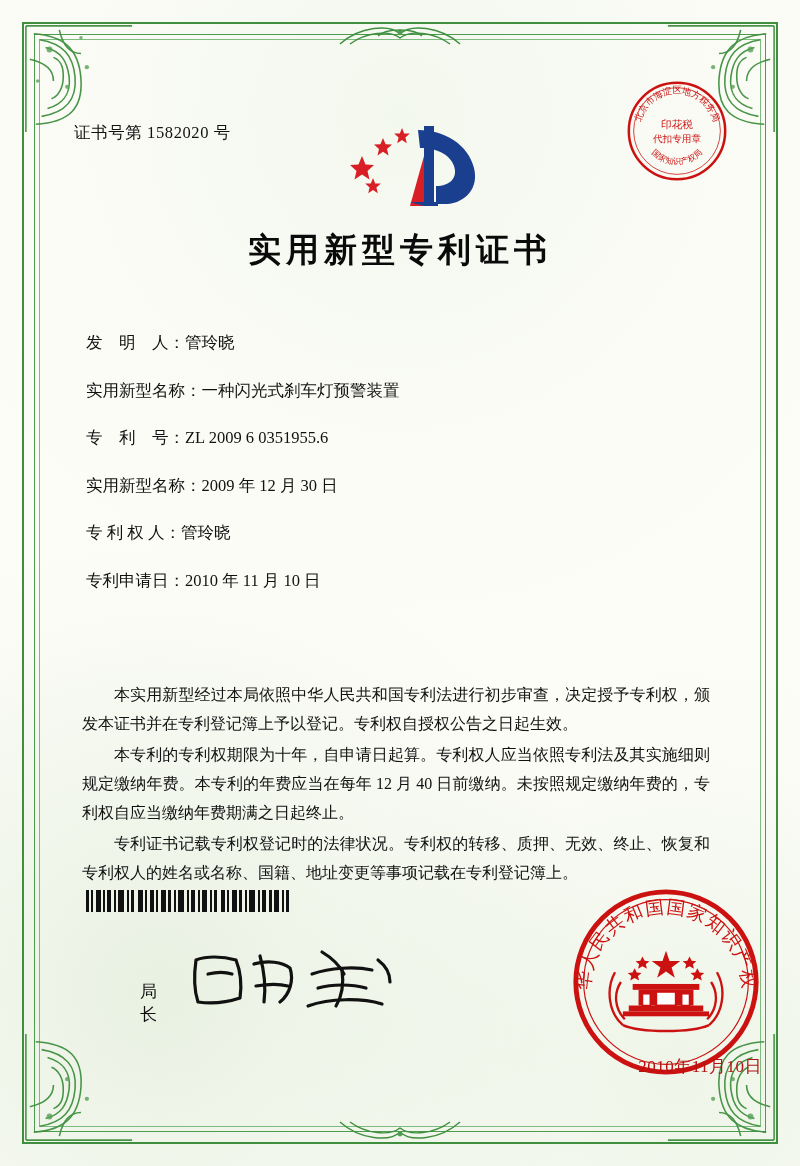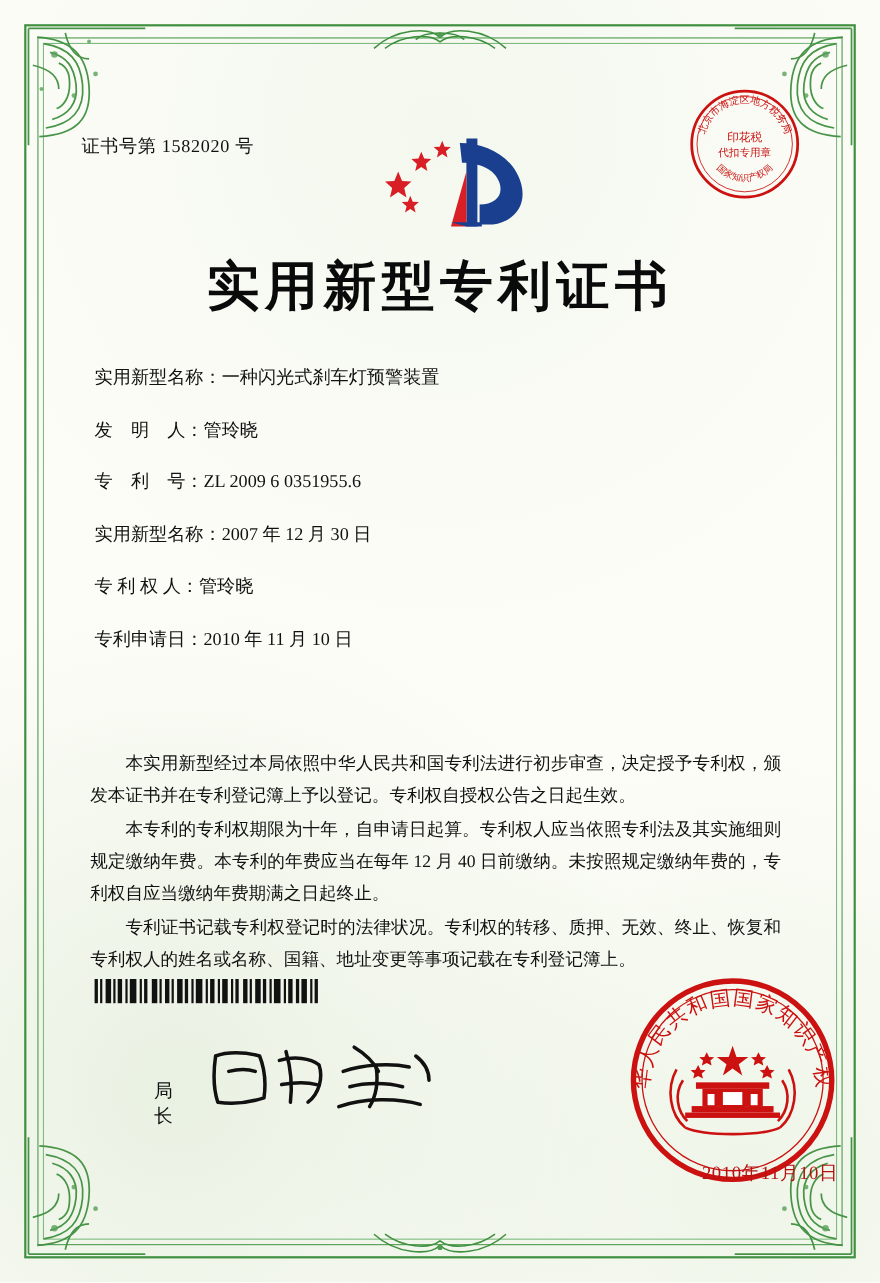--- a/index.html
+++ b/index.html
@@ -104,21 +104,21 @@
     width: 106px;
     height: 106px;
   }
   .seal-top svg { width:100%; height:100%; display:block; }
 
   .title {
     position: absolute;
     left: 0; right: 0;
     top: 168px;
     text-align: center;
-    font-size: 48px;
+    font-size: 33px;
     font-weight: bold;
     letter-spacing: 5px;
     color: #0a0a0a;
     font-family: Liberation Sans, sans-serif;
   }
 
   .fields {
     position: absolute;
     left: 26px;
     top: 272px;
@@ -356,30 +356,30 @@
         </text>
         <text x="55" y="52" font-size="11" fill="#cc1111" text-anchor="middle" font-family="'DejaVu Serif',serif">印花税</text>
         <text x="55" y="66" font-size="10" fill="#cc1111" text-anchor="middle" font-family="'DejaVu Serif',serif">代扣专用章</text>
       </svg>
     </div>
 
     <div class="title">实用新型专利证书</div>
 
     <div class="fields">
       <div class="field-row">
-        <span class="lbl">实用新型名称：</span><span class="val">一种闪光式刹车灯预警装置</span>
+        <span class="lbl">发　明　人：</span><span class="val">管玲晓</span>
       </div>
       <div class="field-row">
-        <span class="lbl">发　明　人：</span><span class="val">管玲晓</span>
+        <span class="lbl">实用新型名称：</span><span class="val">一种闪光式刹车灯预警装置</span>
       </div>
       <div class="field-row">
         <span class="lbl">专　利　号：</span><span class="val">ZL 2009 6 0351955.6</span>
       </div>
       <div class="field-row">
-        <span class="lbl">实用新型名称：</span><span class="val">2007 年 12 月 30 日</span>
+        <span class="lbl">实用新型名称：</span><span class="val">2009 年 12 月 30 日</span>
       </div>
       <div class="field-row">
         <span class="lbl">专 利 权 人：</span><span class="val">管玲晓</span>
       </div>
       <div class="field-row">
         <span class="lbl">专利申请日：</span><span class="val">2010 年 11 月 10 日</span>
       </div>
     </div>
 
     <div class="body-text">

